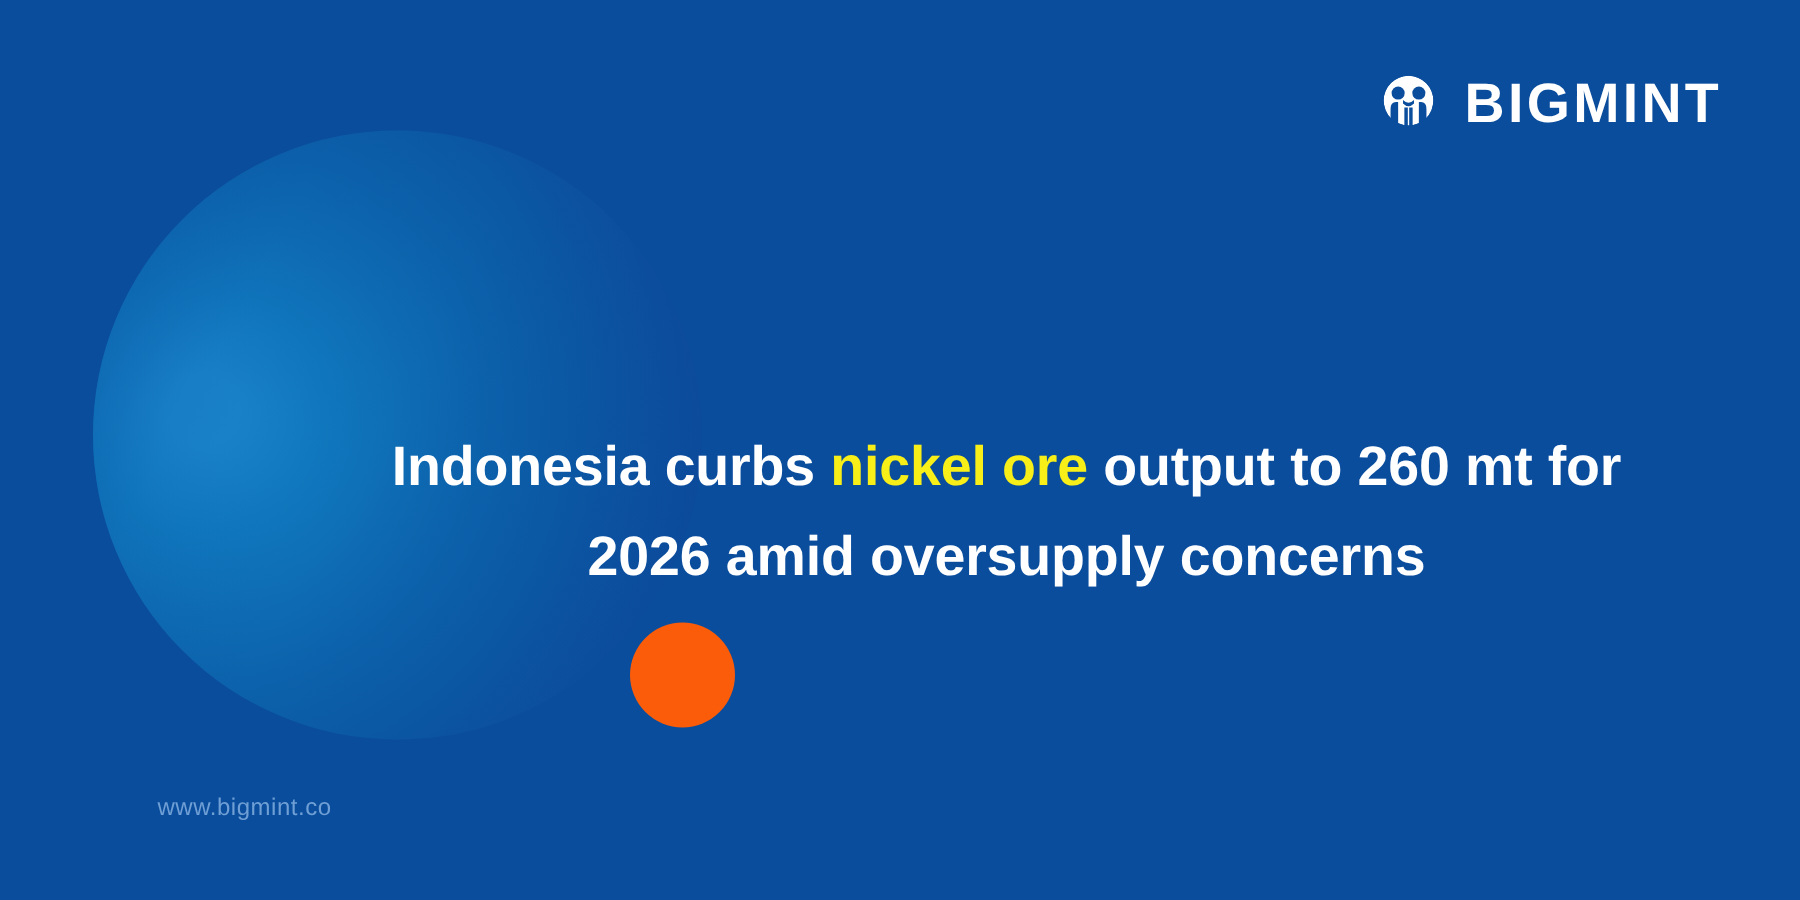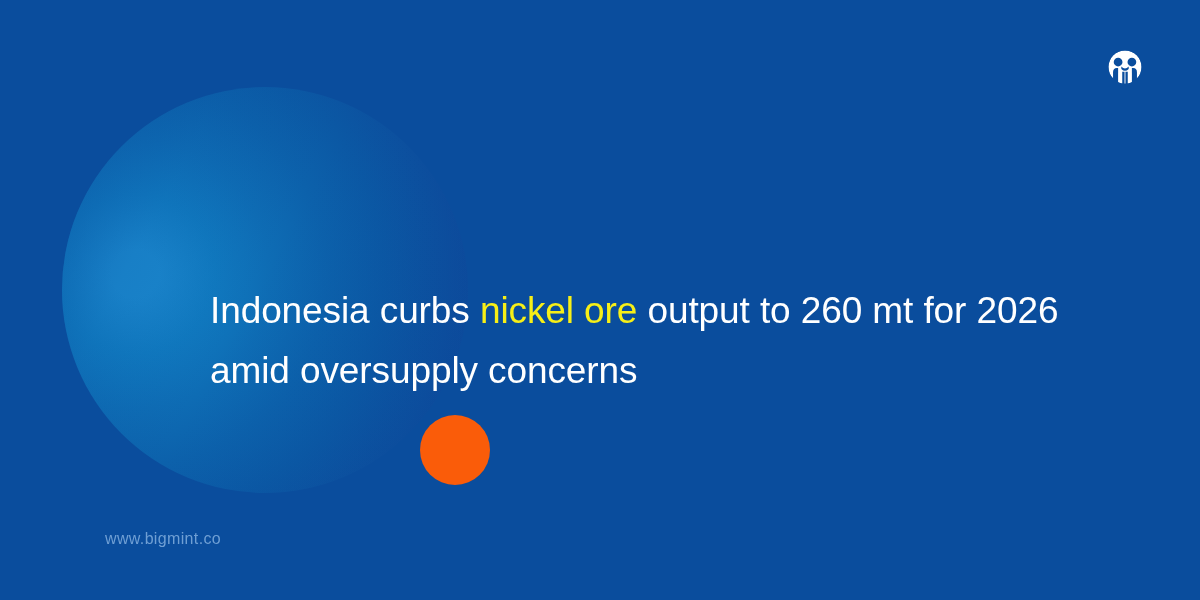--- a/index.html
+++ b/index.html
@@ -90,28 +90,29 @@
     font-size: 37px;
     font-weight: bold;
     letter-spacing: 2.2px;
     line-height: 1;
     white-space: nowrap;
   }
 
   
   #headline {
     position: absolute;
-    left: 210px;
+    left: 221px;
     top: 281px;
     width: 900px;
     color: #ffffff;
     font-size: 37px;
-    font-weight: normal;
+    font-weight: bold;
     line-height: 1.62;
     letter-spacing: -0.1px;
+    text-align: center;
   }
 
   .hl-highlight { color: #f7ef17; }
 
   
   #site-url {
     position: absolute;
     left: 85px;
     top: 531px;
     color: #6f9fd4;
@@ -142,19 +143,20 @@
         <circle cx="50" cy="48" r="36" fill="#ffffff"></circle>
         <circle cx="35" cy="37" r="9.5" fill="#0a4d9d"></circle>
         <circle cx="65" cy="37" r="9.5" fill="#0a4d9d"></circle>
         <path d="M35 50 L35 86 L28 99 L24 99 L24 60 Q24 50 32 50 Z" fill="#0a4d9d"></path>
         <path d="M65 50 L65 86 L72 99 L76 99 L76 60 Q76 50 68 50 Z" fill="#0a4d9d"></path>
         <path d="M42 52 Q50 60 58 52 L58 47 Q50 55 42 47 Z" fill="#0a4d9d"></path>
         <path d="M44 58 L44 99 L49 99 L49 58 Z" fill="#0a4d9d"></path>
         <path d="M51 58 L51 99 L56 99 L56 58 Z" fill="#0a4d9d"></path>
       </g>
     </svg>
+    <span id="brand-wordmark">BIGMINT</span>
   </div>
 
   <h1 id="headline"><span>Indonesia curbs </span><span class="hl-highlight">nickel ore</span><span> output to 260 mt for 2026 amid oversupply concerns</span></h1>
 
   <div id="site-url">www.bigmint.co</div>
 
 </div>
 
 </body></html>

